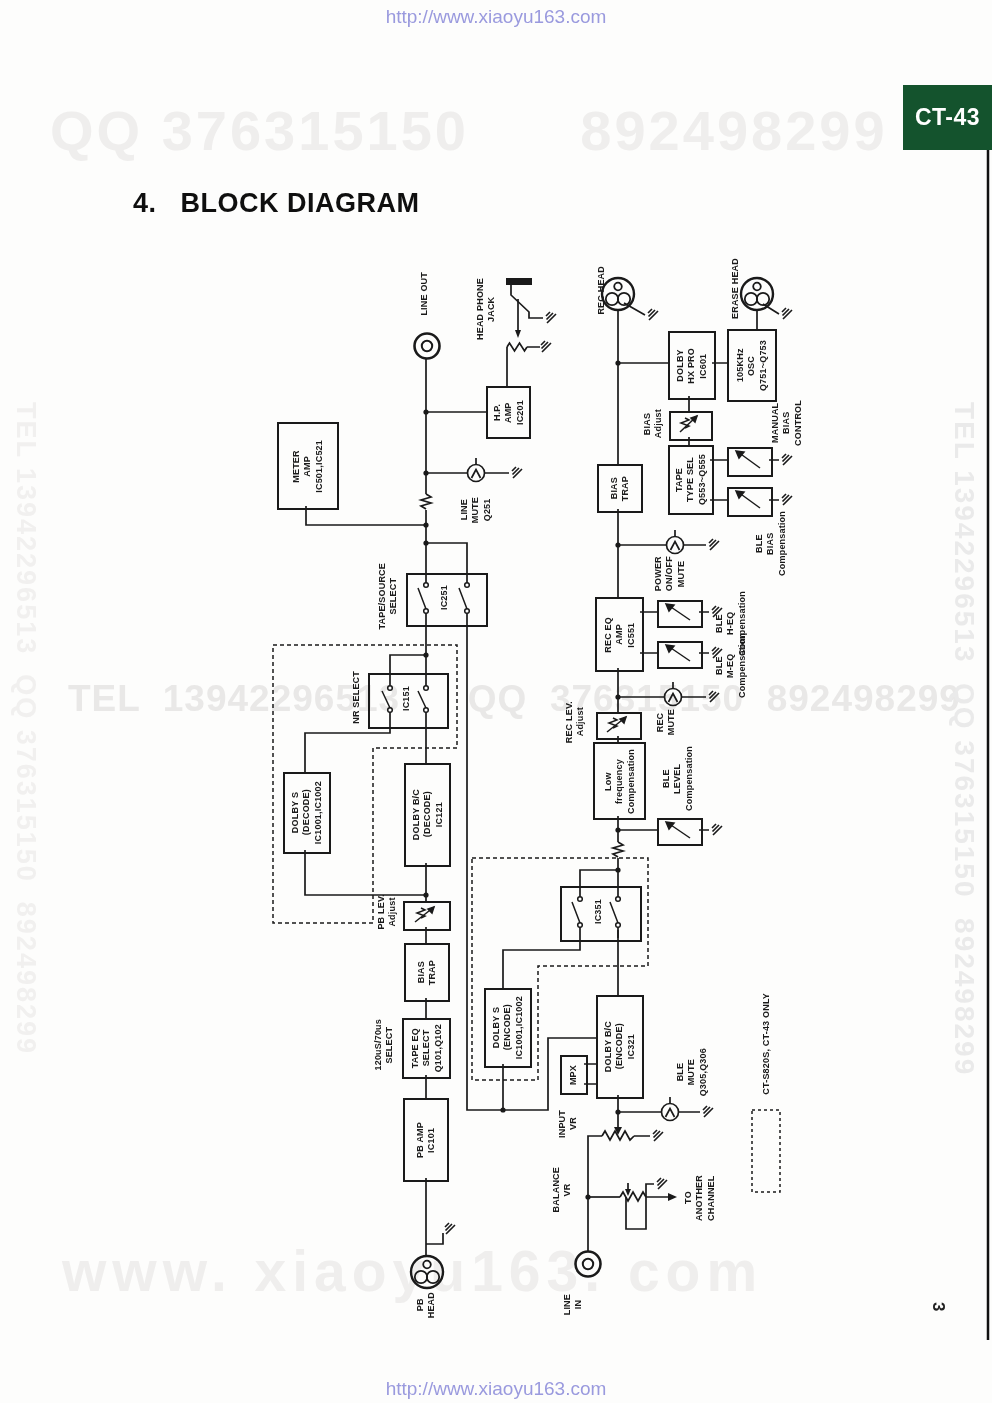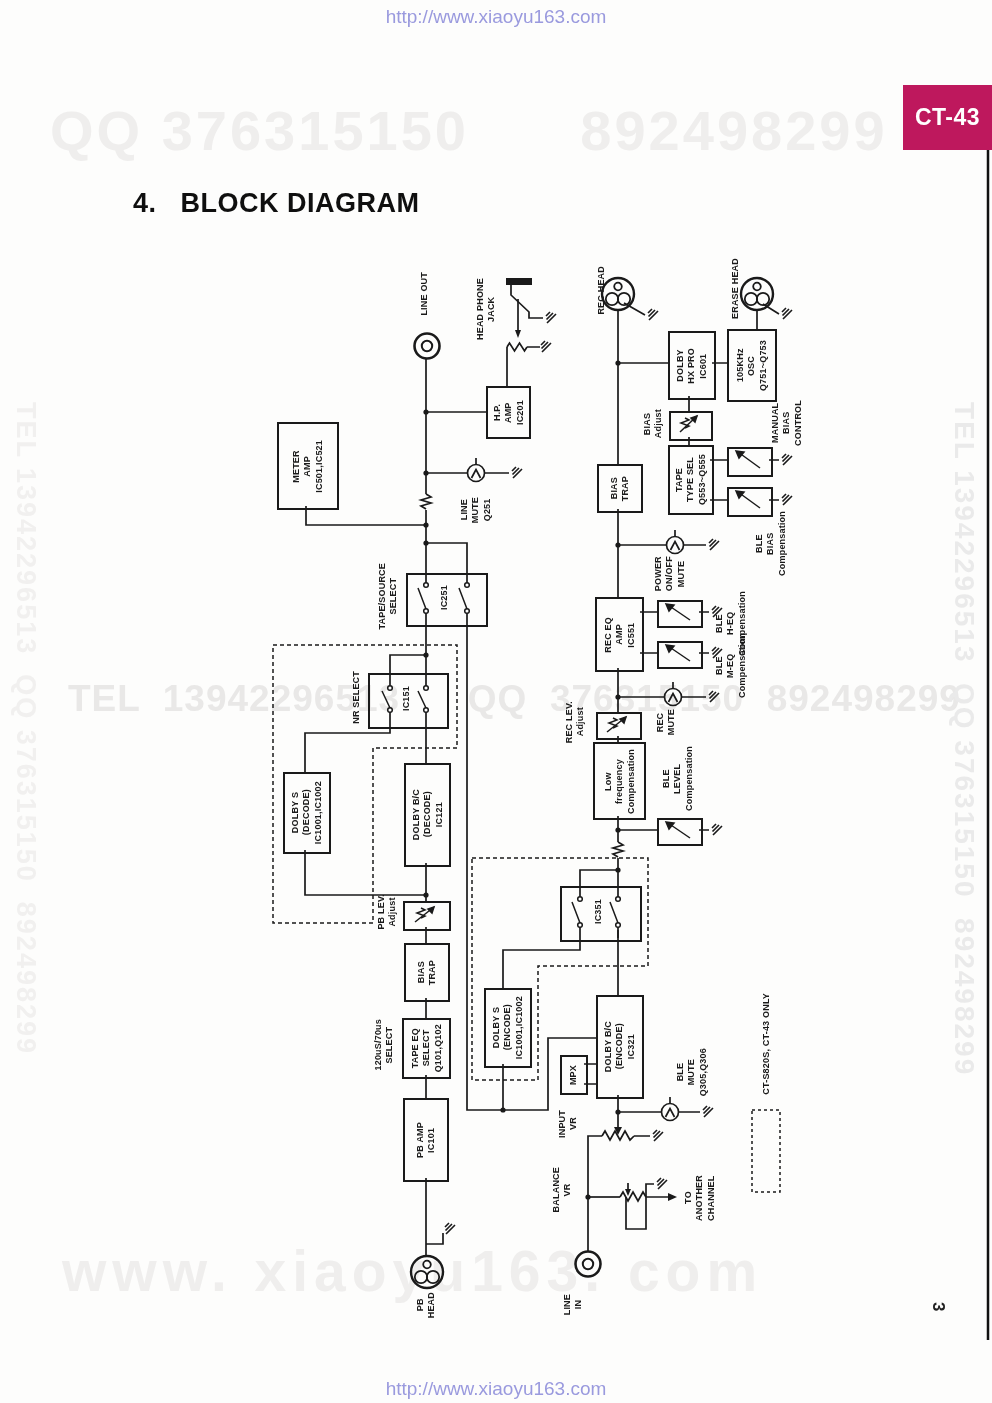--- a/index.html
+++ b/index.html
@@ -4,21 +4,21 @@
 <style>
   html,body{margin:0;padding:0;background:#888;}
   #page{position:relative;width:992px;height:1403px;background:#fdfdfc;overflow:hidden;
         font-family:"Liberation Sans",sans-serif;}
   .lbl{position:absolute;display:flex;align-items:center;justify-content:center;z-index:3;}
   .lbl>span{writing-mode:vertical-rl;transform:rotate(180deg);white-space:pre-line;
         font:bold 9px/1.25 "Liberation Sans",sans-serif;letter-spacing:.2px;color:#1a1a1a;text-align:center;}
   .bx{border:2px solid #1a1a1a;background:transparent;}
   .wm{position:absolute;color:#efeeed;font-weight:bold;white-space:pre;z-index:1;}
   svg{position:absolute;left:0;top:0;z-index:2;}
-  #badge{position:absolute;left:903px;top:85px;width:89px;height:65px;background:#be185d;
+  #badge{position:absolute;left:903px;top:85px;width:89px;height:65px;background:#14532d;
         display:flex;align-items:center;justify-content:center;z-index:4;}
   #badge span{color:#fff;font-weight:bold;font-size:23px;letter-spacing:.5px;}
   .url{position:absolute;width:100%;text-align:center;color:#9a9ade;font-size:19px;z-index:4;}
   #heading{position:absolute;left:133px;top:188px;font-weight:bold;font-size:27px;color:#0f0f0f;
         letter-spacing:.5px;white-space:pre;z-index:4;}
   #pageno{position:absolute;left:928px;top:1302px;font-weight:bold;font-size:17px;color:#222;
         writing-mode:vertical-rl;z-index:4;}
   .wmv{position:absolute;writing-mode:vertical-rl;font-weight:bold;white-space:pre;z-index:1;}
 </style>
 </head>

